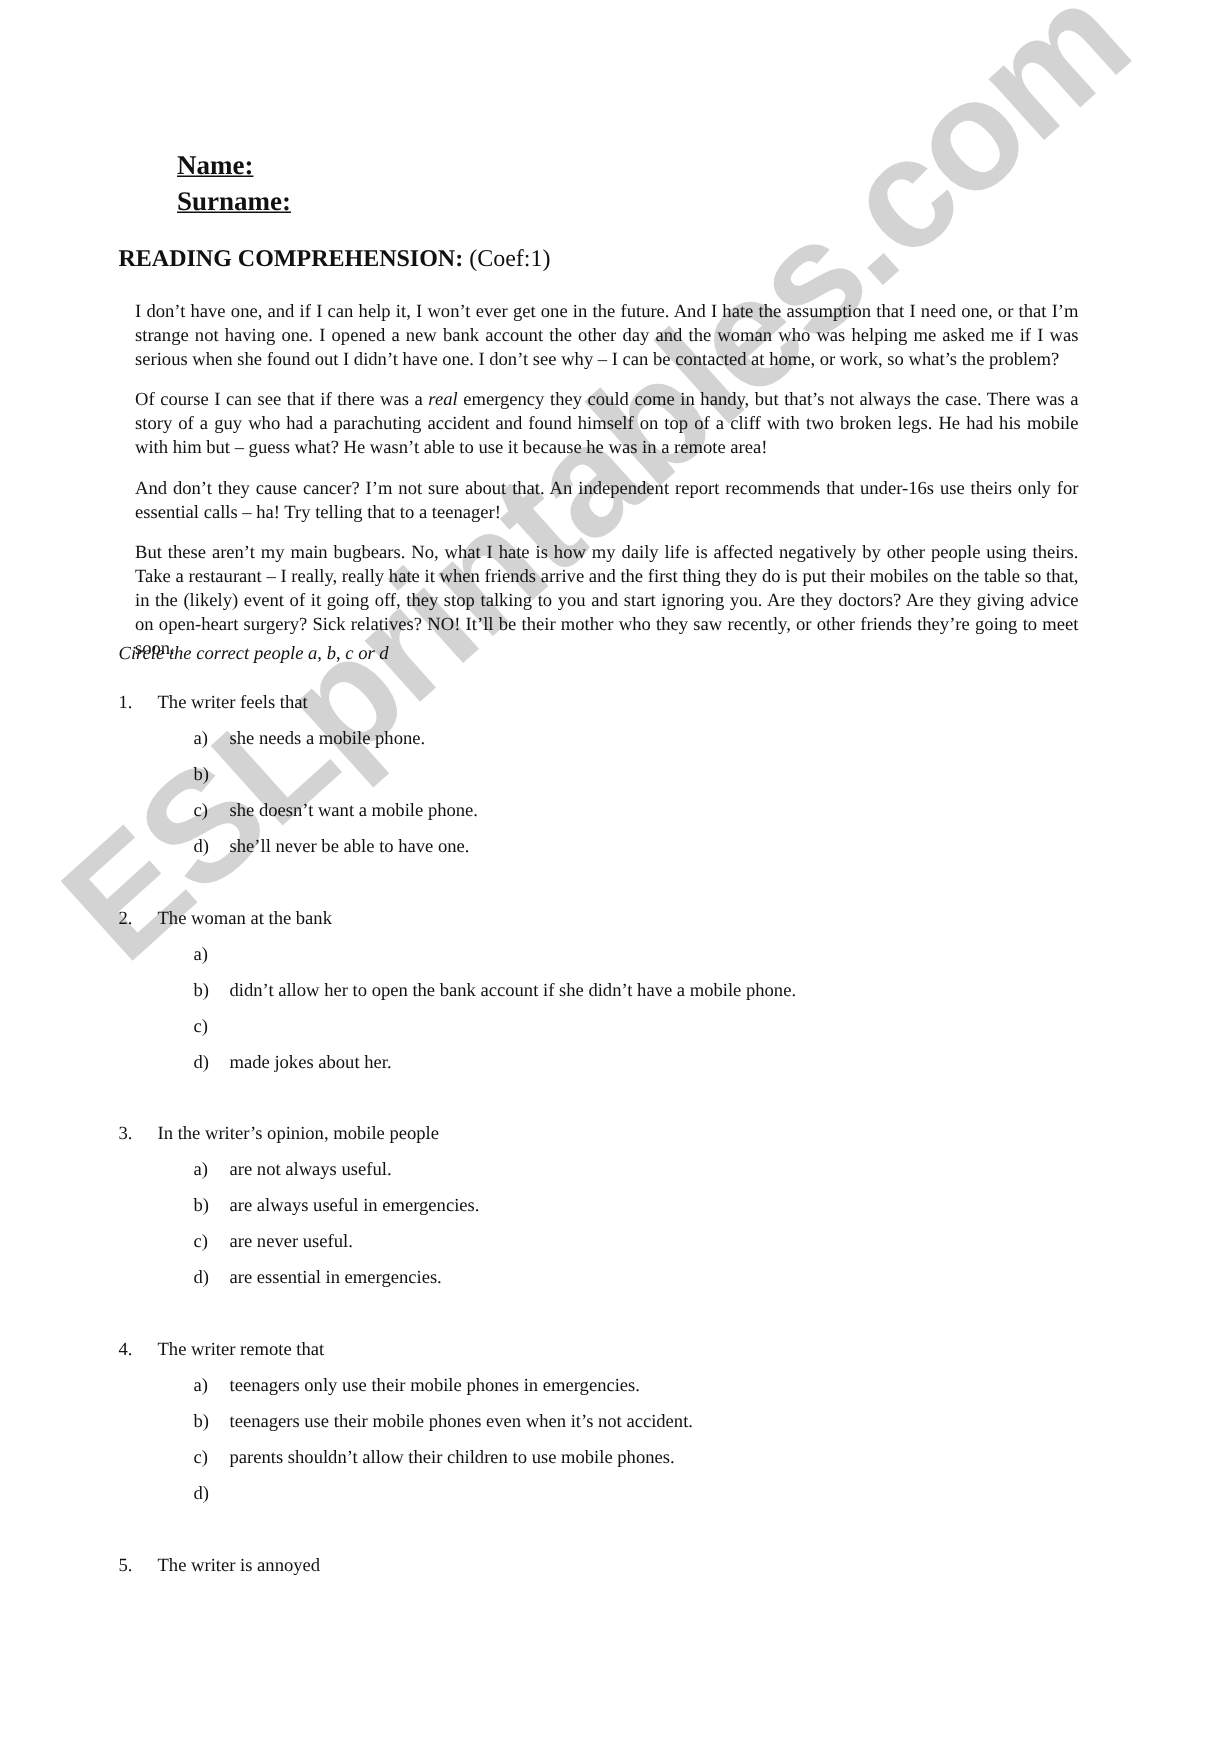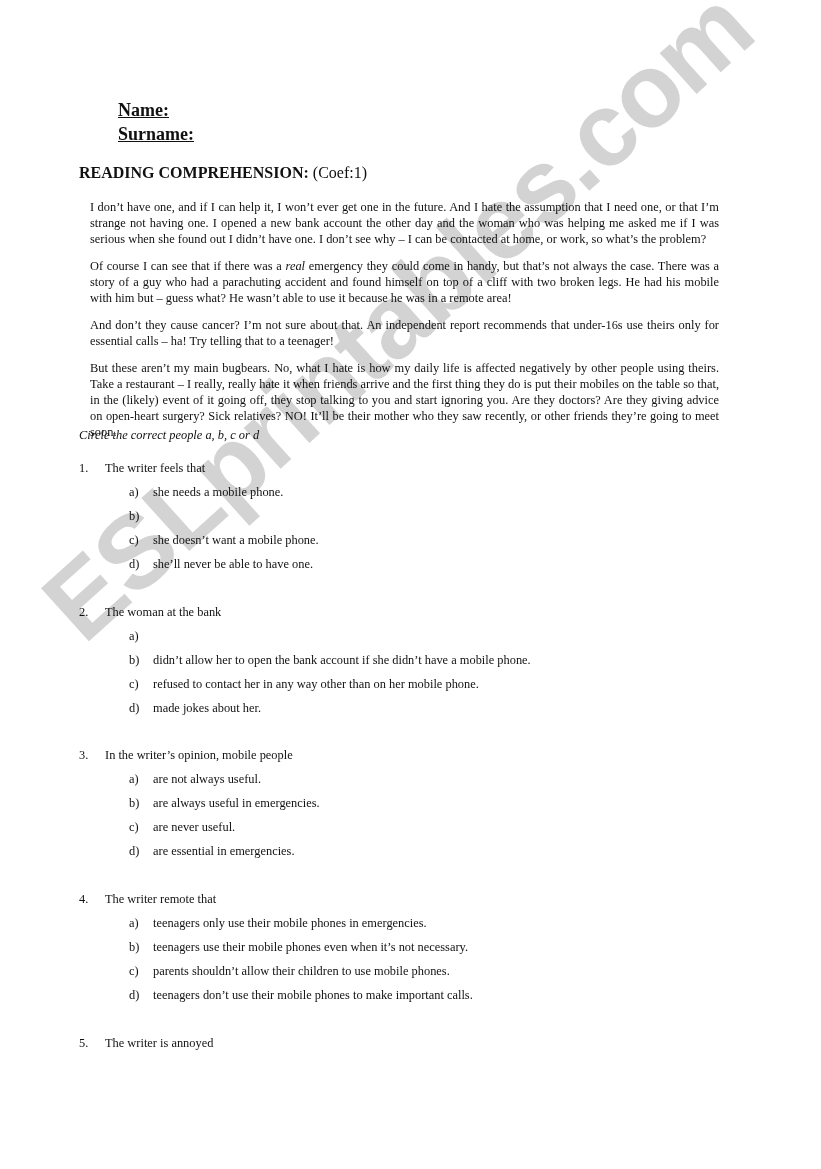--- a/index.html
+++ b/index.html
@@ -80,21 +80,20 @@
       </div>
     <div class="option">
         <span class="opt-letter">a)</span>
       </div>
     <div class="option">
         <span class="opt-letter">b)</span>
         <span>didn’t allow her to open the bank account if she didn’t have a mobile phone.</span>
       </div>
     <div class="option">
         <span class="opt-letter">c)</span>
-        <span>refused to contact her in any way other than on her mobile phone.</span>
       </div>
     <div class="option">
         <span class="opt-letter">d)</span>
         <span>made jokes about her.</span>
       </div>
   </div>
 
   <div class="question" style="top:743px;">
     <div class="q-stem">
         <span class="q-num">3.</span>
@@ -122,29 +121,28 @@
     <div class="q-stem">
         <span class="q-num">4.</span>
         <span>The writer remote that</span>
       </div>
     <div class="option">
         <span class="opt-letter">a)</span>
         <span>teenagers only use their mobile phones in emergencies.</span>
       </div>
     <div class="option">
         <span class="opt-letter">b)</span>
-        <span>teenagers use their mobile phones even when it’s not necessary.</span>
+        <span>teenagers use their mobile phones even when it’s not accident.</span>
       </div>
     <div class="option">
         <span class="opt-letter">c)</span>
         <span>parents shouldn’t allow their children to use mobile phones.</span>
       </div>
     <div class="option">
         <span class="opt-letter">d)</span>
-        <span>teenagers don’t use their mobile phones  to make important calls.</span>
       </div>
   </div>
 
   <div class="question" style="top:1031px;">
     <div class="q-stem">
         <span class="q-num">5.</span>
         <span>The writer is annoyed</span>
       </div>
   </div>
 

